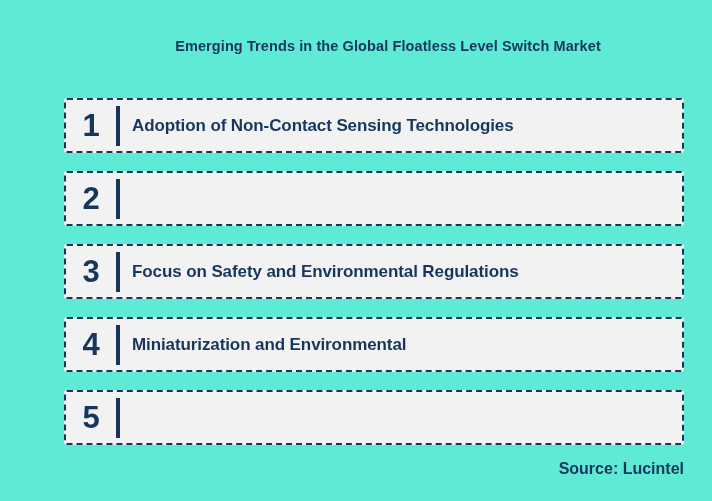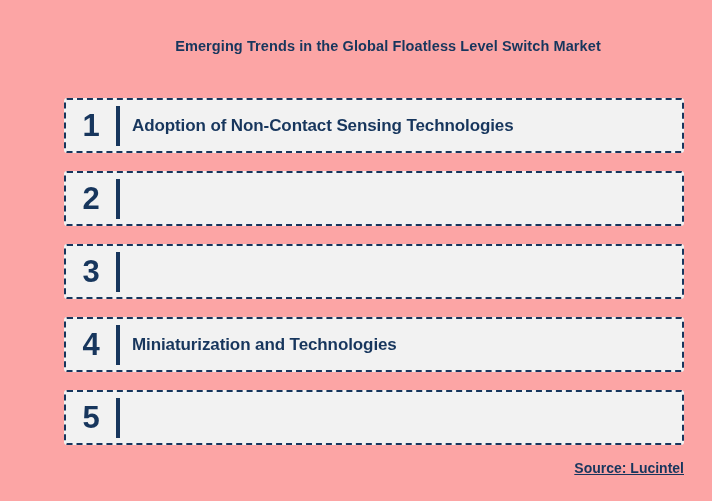--- a/index.html
+++ b/index.html
@@ -5,21 +5,21 @@
   html, body {
     margin: 0;
     padding: 0;
     background: #ffffff;
     font-family: "Liberation Sans", sans-serif;
   }
   .canvas {
     position: relative;
     width: 712px;
     height: 501px;
-    background: #fca5a5;
+    background: #5eead4;
     overflow: hidden;
   }
   .chart-title {
     margin: 38px 0 0 64px;
     width: 648px;
     text-align: center;
     font-size: 14.5px;
     font-weight: bold;
     color: #17365D;
     letter-spacing: 0.1px;
@@ -60,24 +60,23 @@
     font-size: 17px;
     font-weight: bold;
     color: #17365D;
     white-space: nowrap;
     letter-spacing: -0.1px;
   }
   .source-line {
     margin: 15px 0 0 64px;
     width: 620px;
     text-align: right;
-    font-size: 14px;
+    font-size: 16px;
     font-weight: bold;
     color: #17365D;
-    text-decoration: underline;
   }
 </style>
 </head>
 <body>
 
 <div class="canvas">
 
   <div class="chart-title">Emerging Trends in the Global Floatless Level Switch Market</div>
 
   <div class="trends">
@@ -89,26 +88,27 @@
     </div>
 
     <div class="trend-box">
       <div class="trend-number">2</div>
       <div class="trend-divider"></div>
     </div>
 
     <div class="trend-box">
       <div class="trend-number">3</div>
       <div class="trend-divider"></div>
+      <div class="trend-label">Focus on Safety and Environmental Regulations</div>
     </div>
 
     <div class="trend-box">
       <div class="trend-number">4</div>
       <div class="trend-divider"></div>
-      <div class="trend-label">Miniaturization and Technologies</div>
+      <div class="trend-label">Miniaturization and Environmental</div>
     </div>
 
     <div class="trend-box">
       <div class="trend-number">5</div>
       <div class="trend-divider"></div>
     </div>
 
   </div>
 
   <div class="source-line">Source: Lucintel</div>

